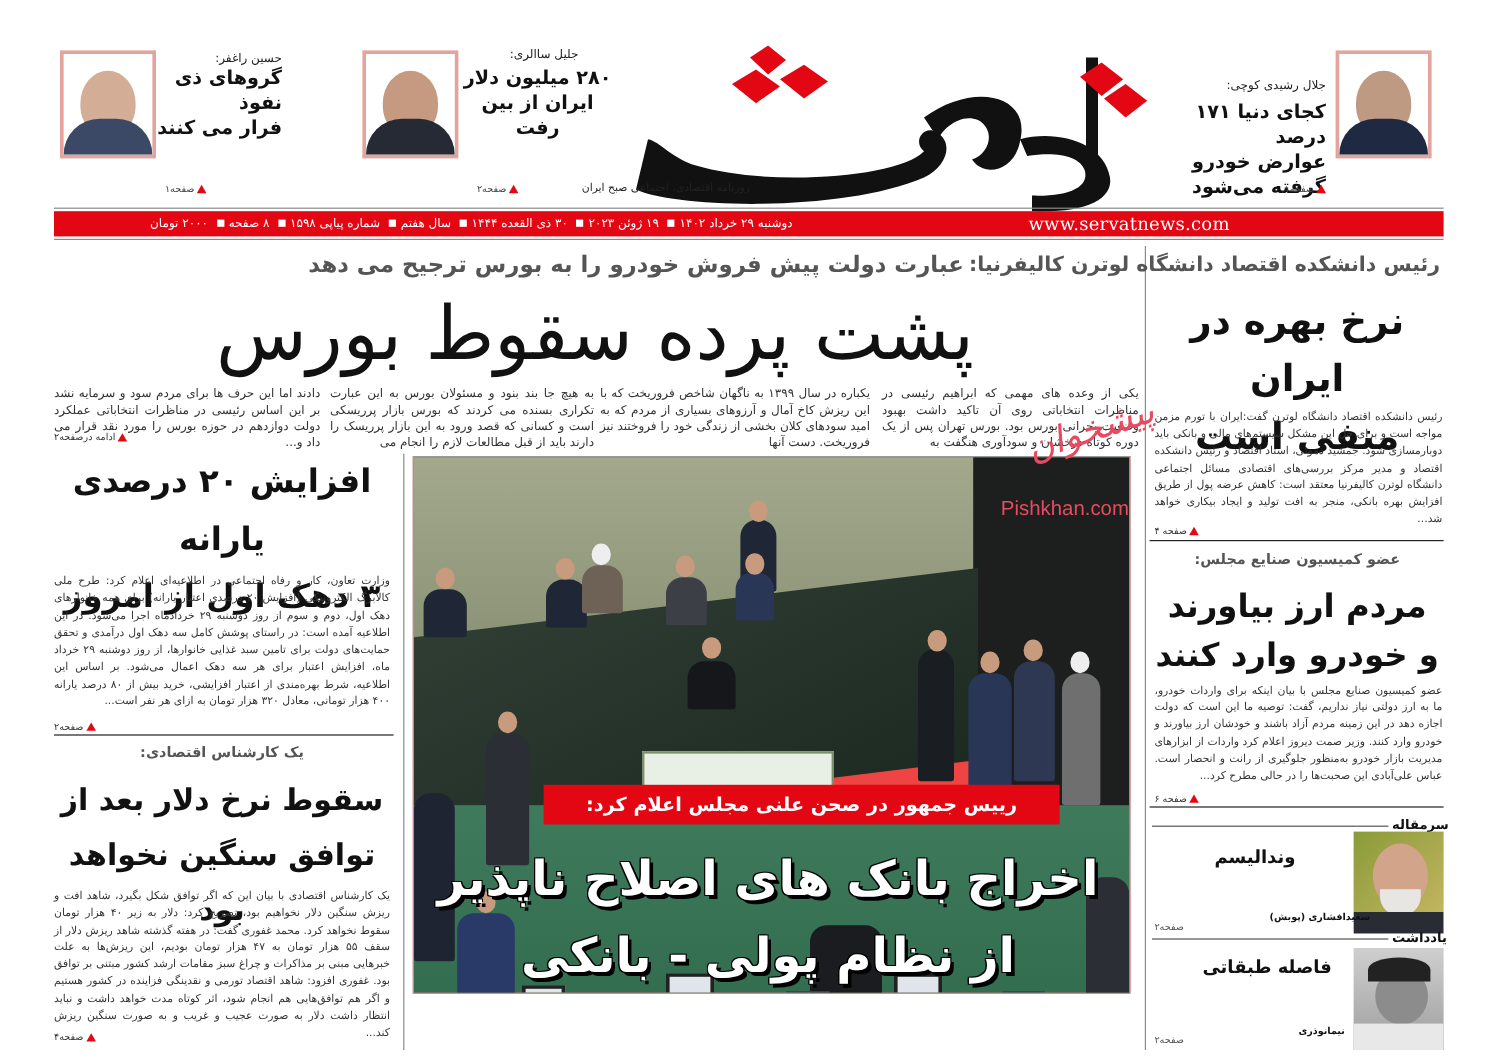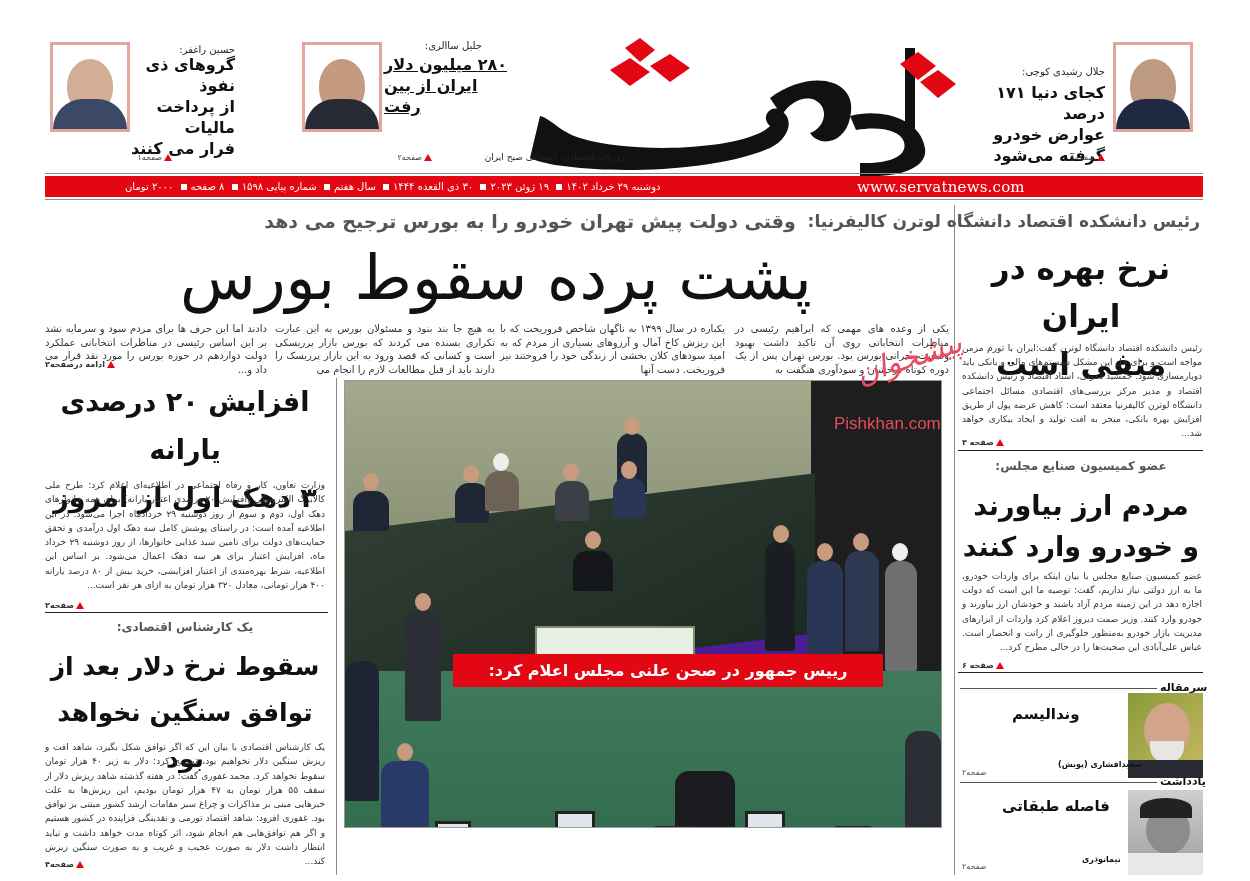--- a/index.html
+++ b/index.html
@@ -26,28 +26,28 @@
   .datebar { position: absolute; left: 45px; top: 176px; width: 1158px; height: 21px; background: #e30613; color: #fff; display: flex; align-items: center; }
   .datebar .info { position: absolute; left: 80px; font-size: 10px; white-space: nowrap; direction: rtl; }
   .datebar .site { position: absolute; left: 812px; font-family: "DejaVu Serif", serif; font-size: 15px; letter-spacing: 0.2px; direction: ltr; }
   .sq { display: inline-block; width: 6px; height: 6px; background: #fff; margin: 0 4px; vertical-align: middle; }
 
   
   .lead-kicker { position: absolute; left: 250px; top: 210px; width: 560px; text-align: center; font-weight: bold; font-size: 19px; color: #555; }
   .lead-title { position: absolute; left: 180px; top: 238px; width: 640px; text-align: left; font-weight: normal; font-size: 62px; line-height: 80px; color: #111; letter-spacing: -1px; }
 
   .col-text { position: absolute; font-size: 10px; line-height: 13.5px; color: #333; text-align: justify; }
-  .cont-ref { position: absolute; font-size: 8px; color: #333; white-space: nowrap; font-weight: bold; }
+  .cont-ref { position: absolute; font-size: 8px; color: #333; white-space: nowrap; }
   .vrule { position: absolute; width: 1px; background: #8b8b8b; }
   .hrule { position: absolute; height: 1px; background: #222; }
   .kicker-gray { position: absolute; font-weight: bold; color: #555; text-align: center; white-space: nowrap; }
   .big-head { position: absolute; font-weight: bold; color: #111; text-align: center; }
 
   
-  .photo-main { position: absolute; left: 344px; top: 380px; width: 598px; height: 448px; overflow: hidden; background: #4c1d95; border: 1px solid #999; }
+  .photo-main { position: absolute; left: 344px; top: 380px; width: 598px; height: 448px; overflow: hidden; background: #ef4444; border: 1px solid #999; }
   .wall { position: absolute; left: 0; top: 0; width: 100%; height: 160px; background: linear-gradient(#a4a98c, #8a9275); }
   .wall-dark { position: absolute; right: 0; top: 0; width: 130px; height: 330px; background: #1c1f1d; }
   .desk { position: absolute; left: 0; top: 150px; width: 470px; height: 160px; background: linear-gradient(160deg, #2f3d33, #1c2a22); transform: skewY(-7deg); transform-origin: left top; }
   .floor { position: absolute; left: 0; top: 290px; width: 100%; height: 200px; background: linear-gradient(#3f7a5c, #2f6a4c); }
   .person { position: absolute; background: #1f2635; border-radius: 14px 14px 2px 2px; }
   .head { position: absolute; width: 16px; height: 18px; border-radius: 50%; background: #c89a7e; }
   .monitor { position: absolute; background: #dfe5ea; border: 3px solid #222; }
   .banner { position: absolute; left: 190px; top: 245px; width: 160px; height: 60px; background: #e8efe4; border: 2px solid #7b8f6a; }
 
   .photo-kicker { position: absolute; left: 108px; top: 273px; width: 430px; height: 33px; background: #e30613; color: #fff; font-weight: bold; font-size: 16px; line-height: 33px; text-align: center; white-space: nowrap; }
@@ -65,33 +65,32 @@
 <body>
 
 <div class="teaser" style="left:50px; width:185px;">
   <div class="photo" style="left:0;">
     <div class="face" style="background:#d3ad96;"></div>
     <div class="body" style="background:#3b4866;"></div>
   </div>
   <div class="kicker" style="right:0; top:4px;">حسین راغفر:</div>
   <div class="headline" style="right:0; top:14px; width:105px; text-align:right;">
     <div>گروهای ذی نفوذ</div>
-    <div>از پرداخت مالیات</div>
     <div>فرار می کنند</div>
   </div>
   <div class="pageref" style="right:63px; top:113px;"><span class="tri"></span><span>صفحه۱</span></div>
 </div>
 
 <div class="teaser" style="left:302px; width:210px;">
   <div class="photo" style="left:0;">
     <div class="face" style="background:#c69a80;"></div>
     <div class="body" style="background:#252a34;"></div>
   </div>
   <div class="kicker" style="right:30px; top:0;">جلیل ساالری:</div>
-  <div class="headline" style="right:0; top:14px; width:128px; text-align:left;text-decoration:underline;">
+  <div class="headline" style="right:0; top:14px; width:128px; text-align:center;">
     <div>۲۸۰ میلیون دلار</div>
     <div>ایران از بین رفت</div>
   </div>
   <div class="pageref" style="right:80px; top:113px;"><span class="tri"></span><span>صفحه۲</span></div>
 </div>
 
 <svg class="logo" viewBox="0 0 440 140">
 
   <path d="M10 120 C 40 135, 180 140, 250 110 C 270 100, 275 80, 260 72 C 250 66, 240 80, 250 88 C 230 110, 120 118, 60 100 C 40 94, 30 80, 20 78 Z" fill="#111"></path>
   <path d="M250 60 C 290 30, 340 40, 330 80 C 325 105, 300 110, 290 95 C 305 90, 310 70, 295 62 C 280 56, 265 70, 262 78 Z" fill="#111"></path>
@@ -128,21 +127,21 @@
     <span>۳۰ ذی القعده ۱۴۴۴</span><span class="sq"></span>
     <span>سال هفتم</span><span class="sq"></span>
     <span>شماره پیاپی ۱۵۹۸</span><span class="sq"></span>
     <span>۸ صفحه</span><span class="sq"></span>
     <span>۲۰۰۰ تومان</span>
   </div>
   <div class="site">www.servatnews.com</div>
 </div>
 <div class="datebar-rule" style="top:199px;"></div>
 
-<div class="lead-kicker">وقتی دولت پیش تهران خودرو را به بورس ترجیح می دهد</div>
+<div class="lead-kicker">عبارت دولت پیش فروش خودرو را به بورس ترجیح می دهد</div>
 <div class="lead-title">پشت پرده سقوط بورس</div>
 
 <div class="col-text" style="left:735px; top:322px; width:214px;">یکی از وعده های مهمی که ابراهیم رئیسی در مناظرات انتخاباتی روی آن تاکید داشت بهبود وضعیت بحرانی بورس بود. بورس تهران پس از یک دوره کوتاه درخشان و سودآوری هنگفت به</div>
 <div class="col-text" style="left:500px; top:322px; width:225px;">یکباره در سال ۱۳۹۹ به ناگهان شاخص فروریخت که با این ریزش کاخ آمال و آرزوهای بسیاری از مردم که به امید سودهای کلان بخشی از زندگی خود را فروختند نیز فروریخت. دست آنها</div>
 <div class="col-text" style="left:275px; top:322px; width:220px;">به هیچ جا بند بنود و مسئولان بورس به این عبارت تکراری بسنده می کردند که بورس بازار پرریسکی است و کسانی که قصد ورود به این بازار پرریسک را دارند باید از قبل مطالعات لازم را انجام می</div>
 <div class="col-text" style="left:45px; top:322px; width:222px;">دادند اما این حرف ها برای مردم سود و سرمایه نشد بر این اساس رئیسی در مناظرات انتخاباتی عملکرد دولت دوازدهم در حوزه بورس را مورد نقد قرار می داد و...</div>
 <div class="cont-ref" style="left:45px; top:360px;"><span class="tri"></span><span>ادامه درصفحه۲</span></div>
 
 <div class="vrule" style="left:954px; top:205px; height:670px;"></div>
 <div class="vrule" style="left:336px; top:378px; height:497px;"></div>
@@ -185,20 +184,24 @@
   <div class="person" style="left:0px; top:280px; width:34px; height:140px; background:#1f2433;"></div>
   <div class="person" style="left:560px; top:350px; width:36px; height:140px; background:#2b2e35;"></div>
   <div class="person" style="left:330px; top:390px; width:60px; height:100px; background:#1a1c20;"></div>
   <div class="monitor" style="left:90px; top:440px; width:36px; height:30px;"></div>
   <div class="monitor" style="left:210px; top:430px; width:40px; height:30px;"></div>
   <div class="monitor" style="left:310px; top:445px; width:36px; height:28px;"></div>
   <div class="monitor" style="left:400px; top:430px; width:40px; height:30px;"></div>
   <div class="monitor" style="left:490px; top:445px; width:36px; height:28px;"></div>
 
   <div class="photo-kicker">رییس جمهور در صحن علنی مجلس اعلام کرد:</div>
+  <div class="photo-title">
+    <div>اخراج بانک های اصلاح ناپذیر</div>
+    <div>از نظام پولی - بانکی</div>
+  </div>
   <div class="photo-ref"><span class="tri"></span><span>صفحه۱</span></div>
 </div>
 
 <div class="watermark">
   <div class="fa">پیشخوان</div>
   <div class="en">Pishkhan.com</div>
 </div>
 
 <div class="kicker-gray" style="left:962px; top:211px; width:238px; font-size:17px;">رئیس دانشکده اقتصاد دانشگاه لوترن کالیفرنیا:</div>
 <div class="big-head" style="left:960px; top:244px; width:242px; font-size:31px; line-height:48px;">

